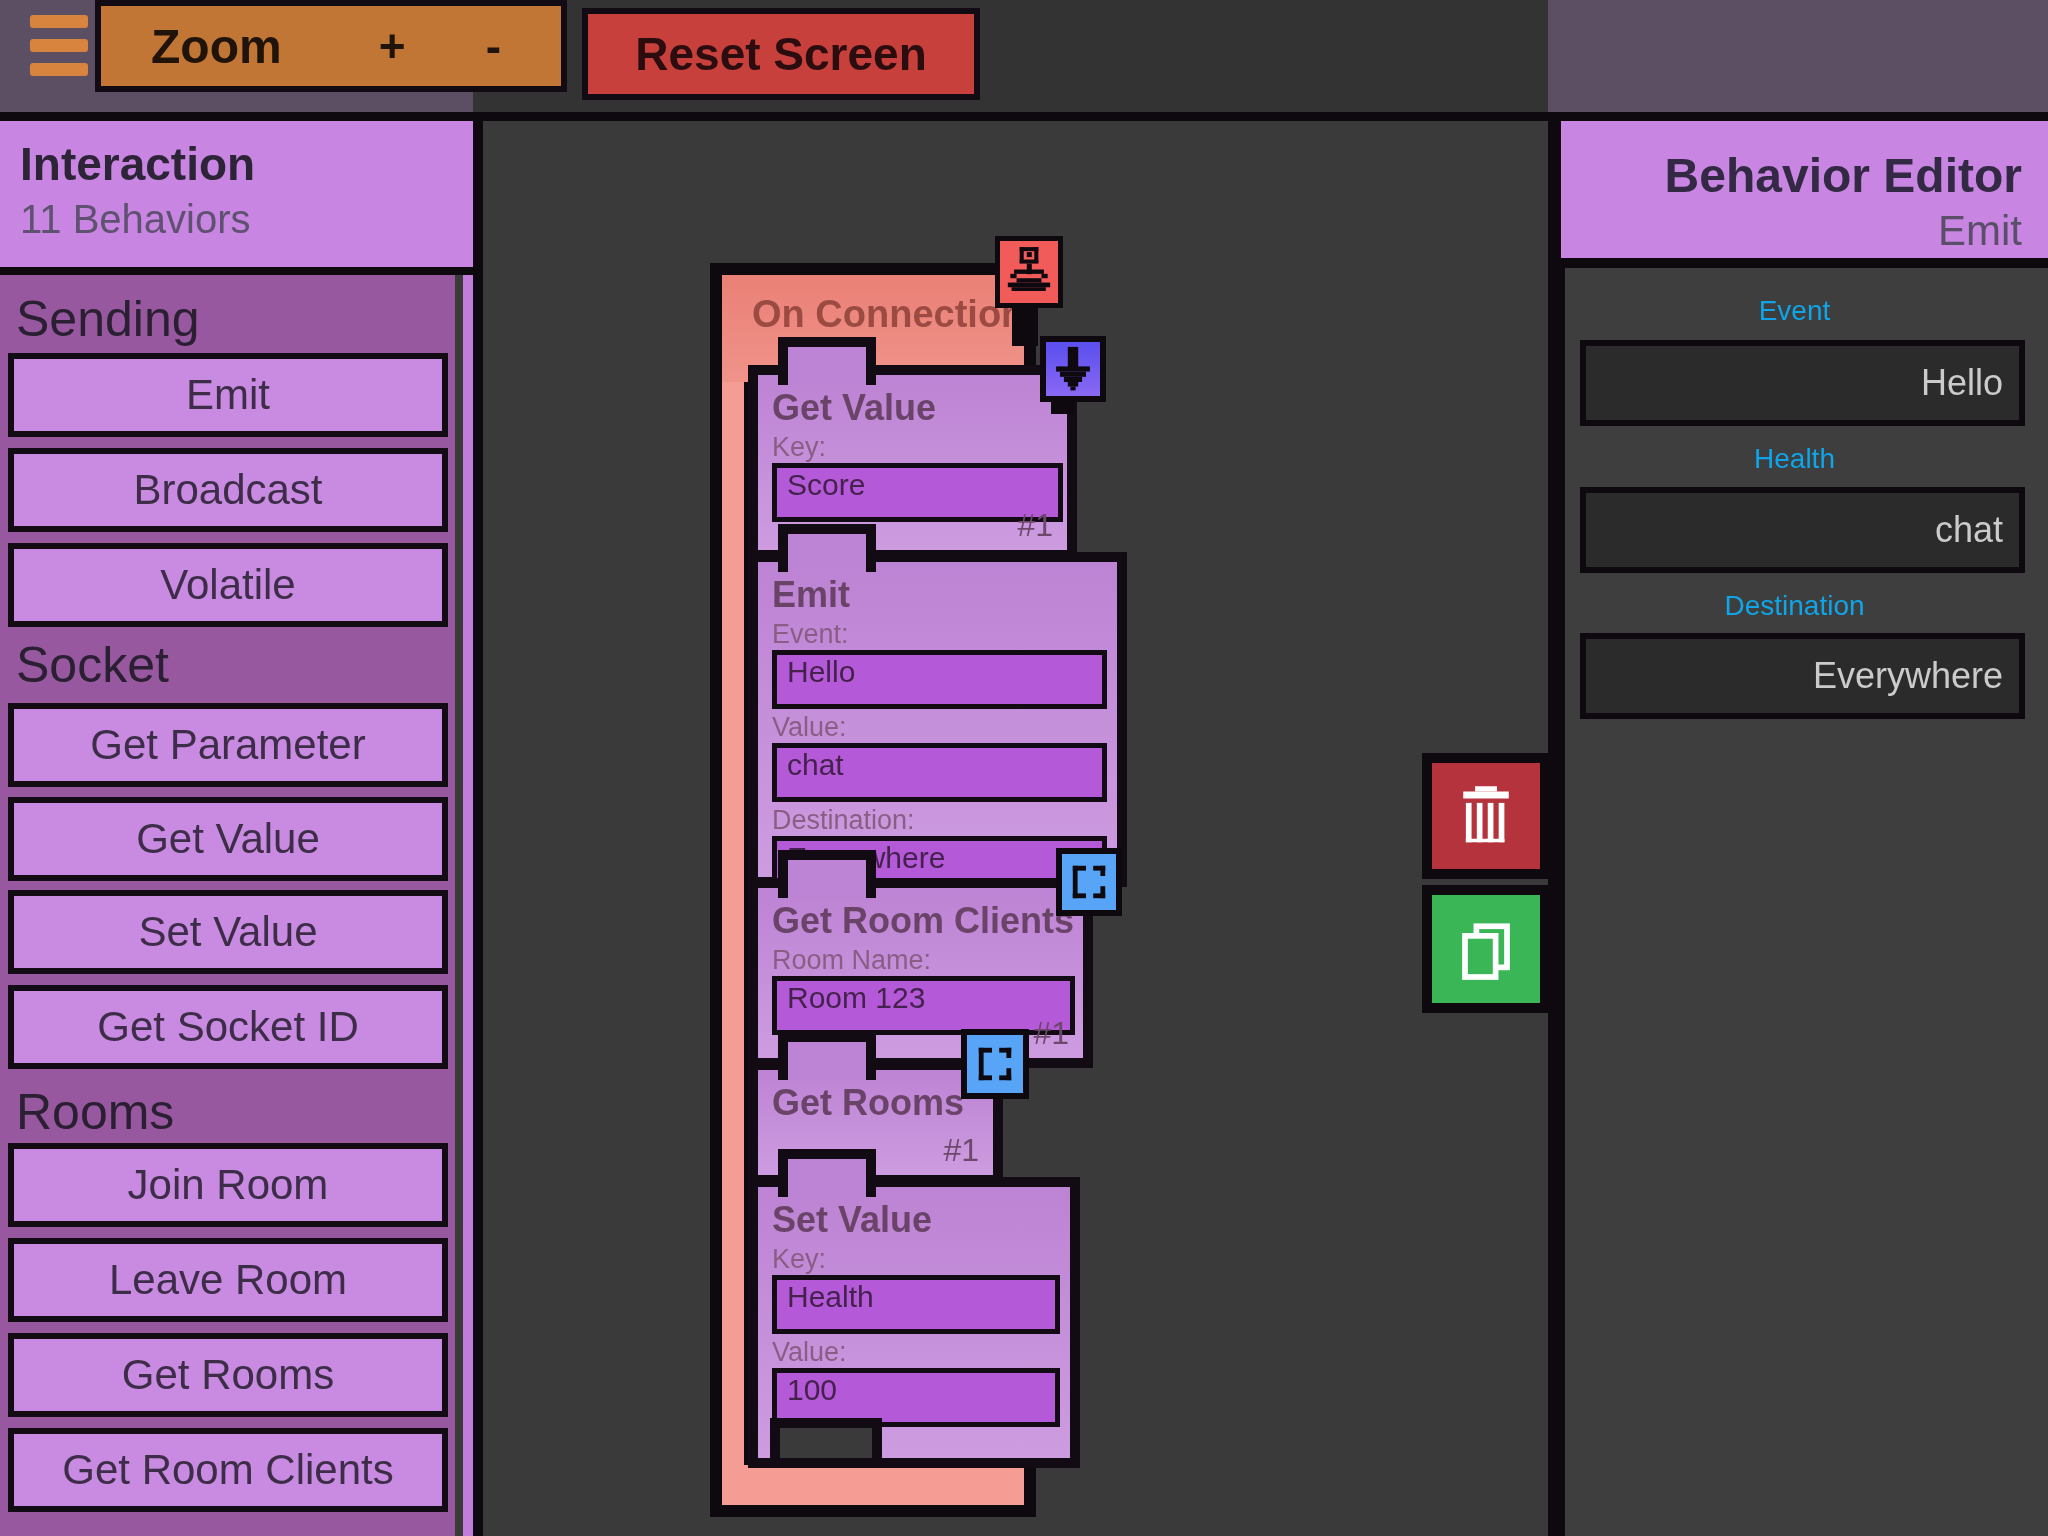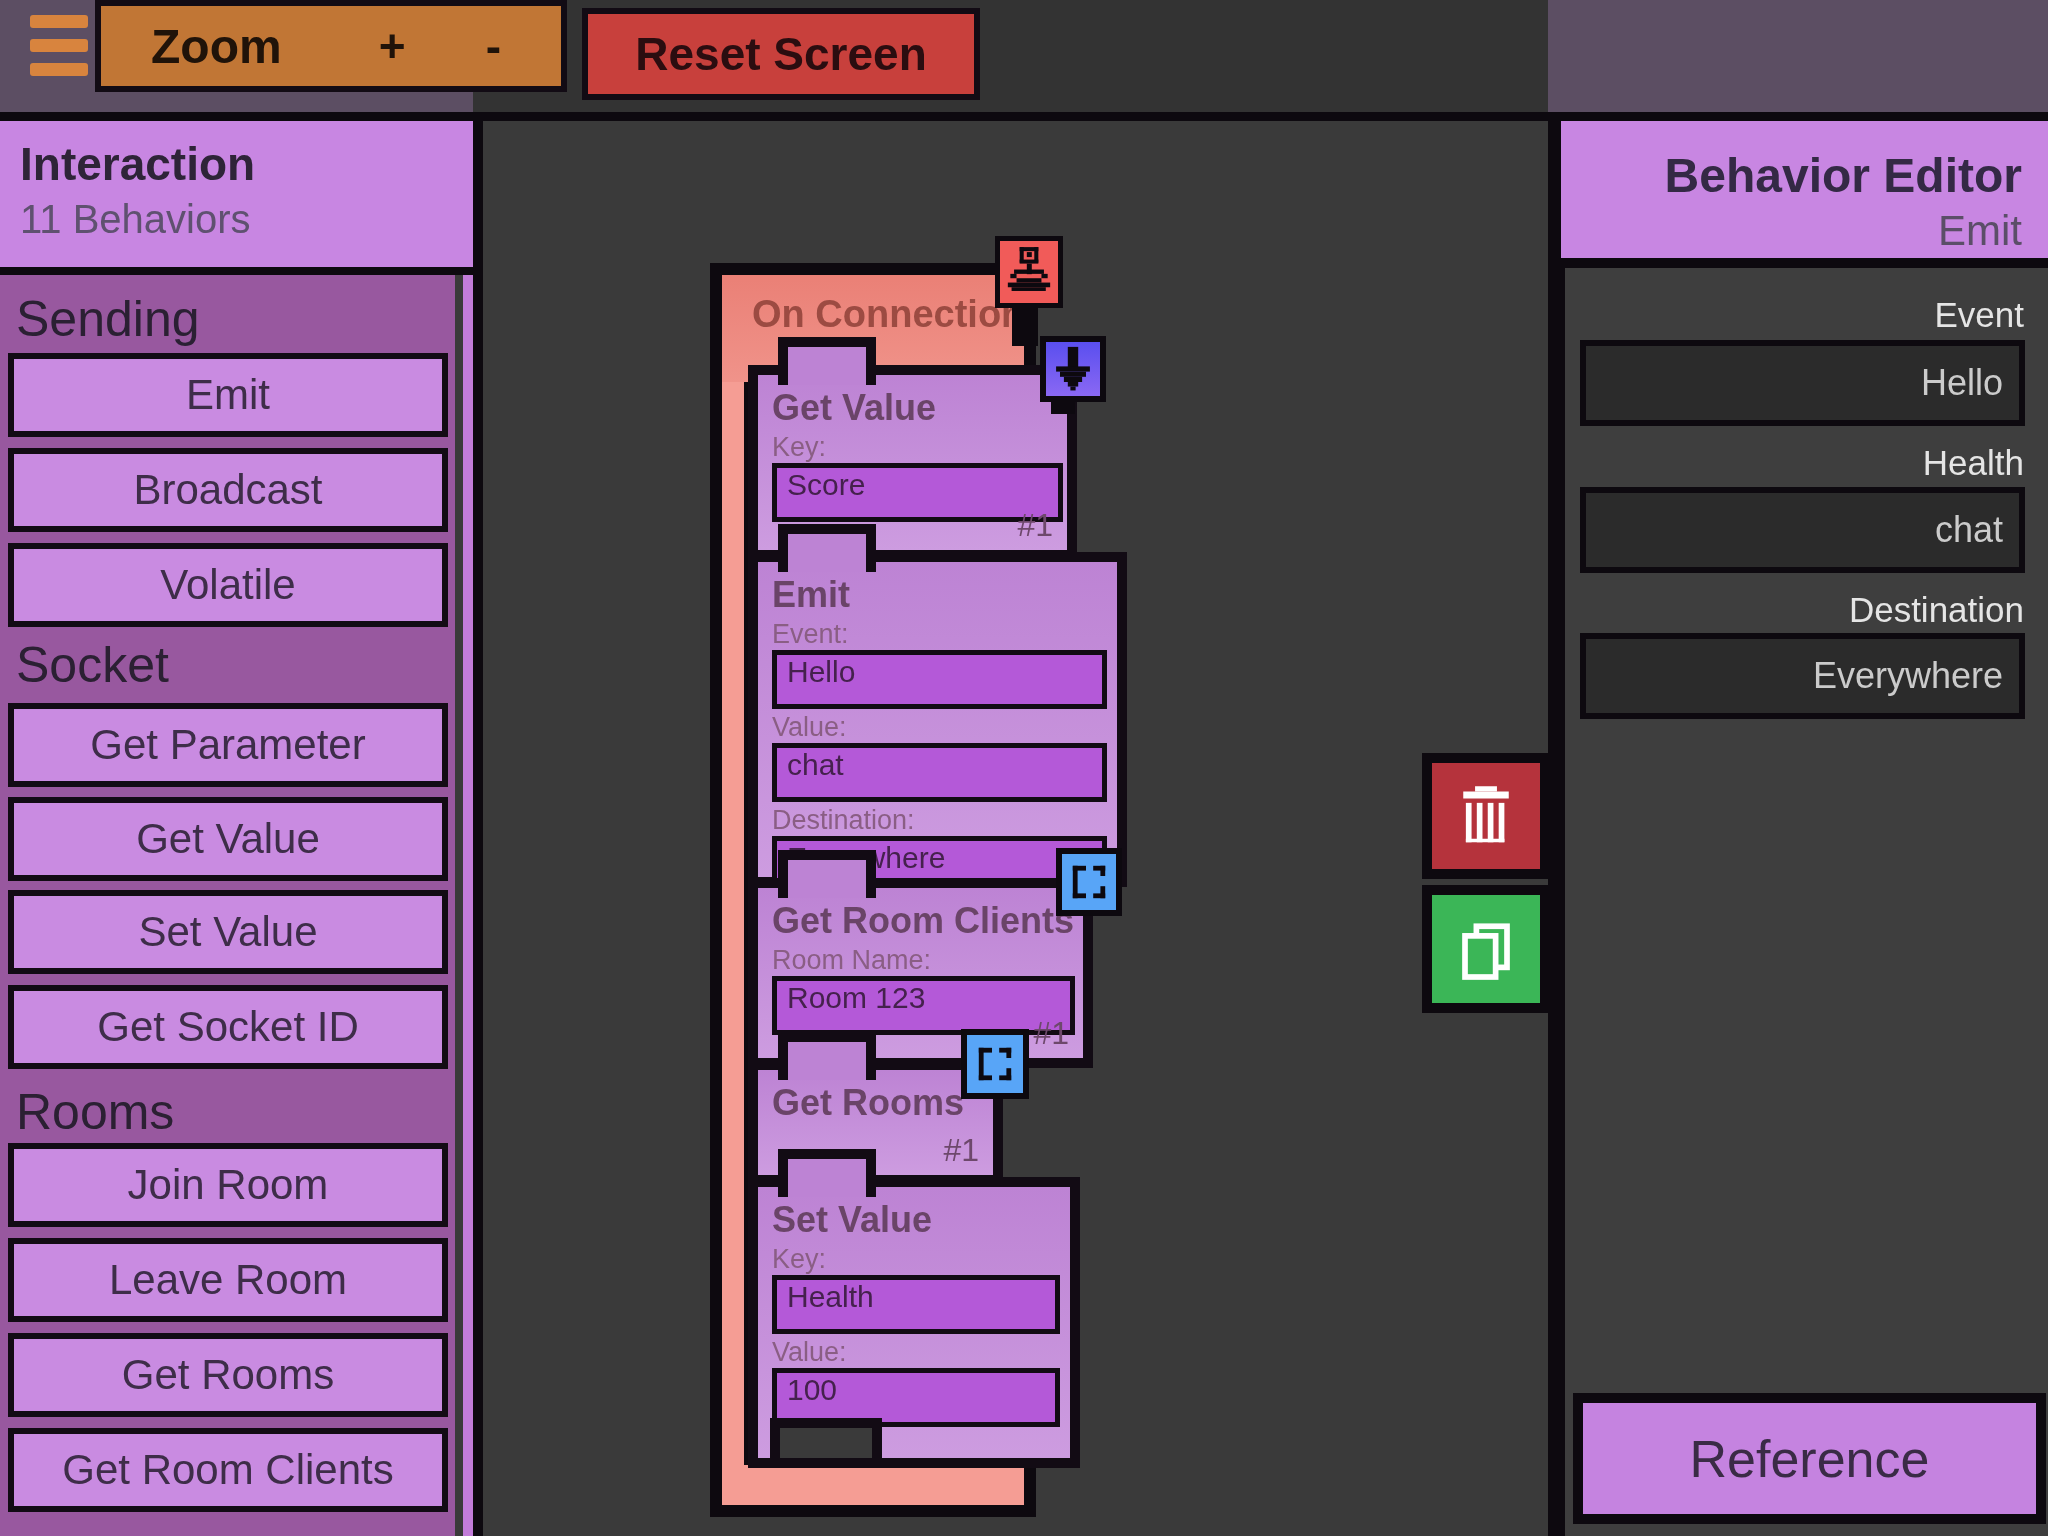--- a/index.html
+++ b/index.html
@@ -67,21 +67,21 @@
   .trash-btn{left:1422px;top:753px;width:128px;height:126px;background:#b5333c;border-width:10px;}
   .dup-btn{left:1422px;top:885px;width:128px;height:128px;background:#3bb657;border-width:10px;}
 
   
   .panel-sep{left:1548px;top:112px;width:17px;height:1424px;background:#0d090f;}
   .panel-bg{left:1565px;top:121px;width:483px;height:1415px;background:#3e3e3e;}
   .panel-hdr{left:1561px;top:121px;width:487px;height:147px;background:#c886e2;
              border-bottom:10px solid #0d090f;box-sizing:border-box;text-align:right;padding:27px 26px 0 0;}
   .panel-title{font-size:48px;font-weight:bold;color:#342945;}
   .panel-sub{font-size:42px;color:#5b4e68;margin-top:4px;}
-  .ed-label{width:459px;text-align:right;font-size:35px;color:#e5e5e5;left:1565px;}
+  .ed-label{width:459px;text-align:center;font-size:28px;color:#0ea5e9;left:1565px;}
   .ed-input{left:1580px;width:445px;height:86px;background:#2b2b2b;border:6px solid #0d090f;
             box-sizing:border-box;display:flex;align-items:center;justify-content:flex-end;
             padding-right:16px;font-size:36px;color:#cbcbcb;}
   .ref-btn{left:1573px;top:1393px;width:473px;height:131px;background:#0d090f;
            display:flex;align-items:center;justify-content:center;cursor:pointer;}
   .ref-inner{width:453px;height:111px;background:#c583e0;display:flex;align-items:center;
              justify-content:center;font-size:52px;color:#3a2b46;}
 </style>
 </head>
 <body>
@@ -275,17 +275,14 @@
 
   <div class="abs ed-label" style="top:295px;">Event</div>
   <div class="abs ed-input" style="top:340px;">Hello</div>
 
   <div class="abs ed-label" style="top:443px;">Health</div>
   <div class="abs ed-input" style="top:487px;">chat</div>
 
   <div class="abs ed-label" style="top:590px;">Destination</div>
   <div class="abs ed-input" style="top:633px;">Everywhere</div>
 
-  <div class="abs ref-btn">
-    <div class="ref-inner">Reference</div>
-  </div>
 
 </div>
 
 </body></html>

